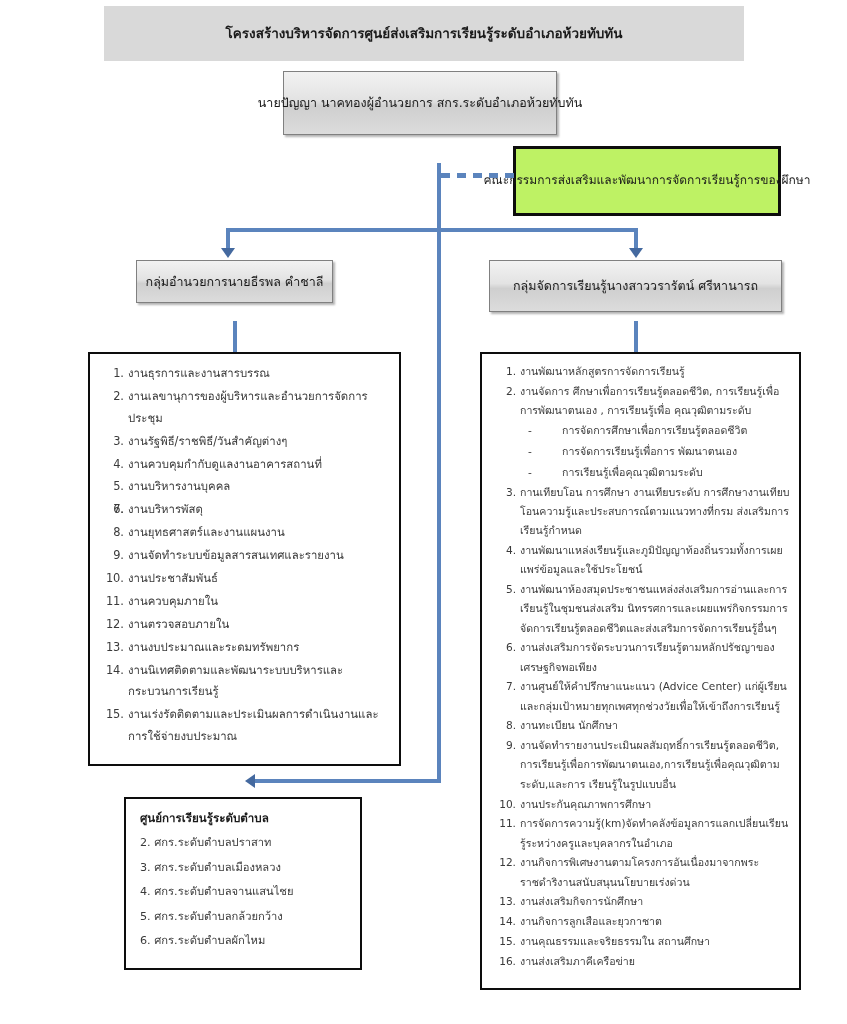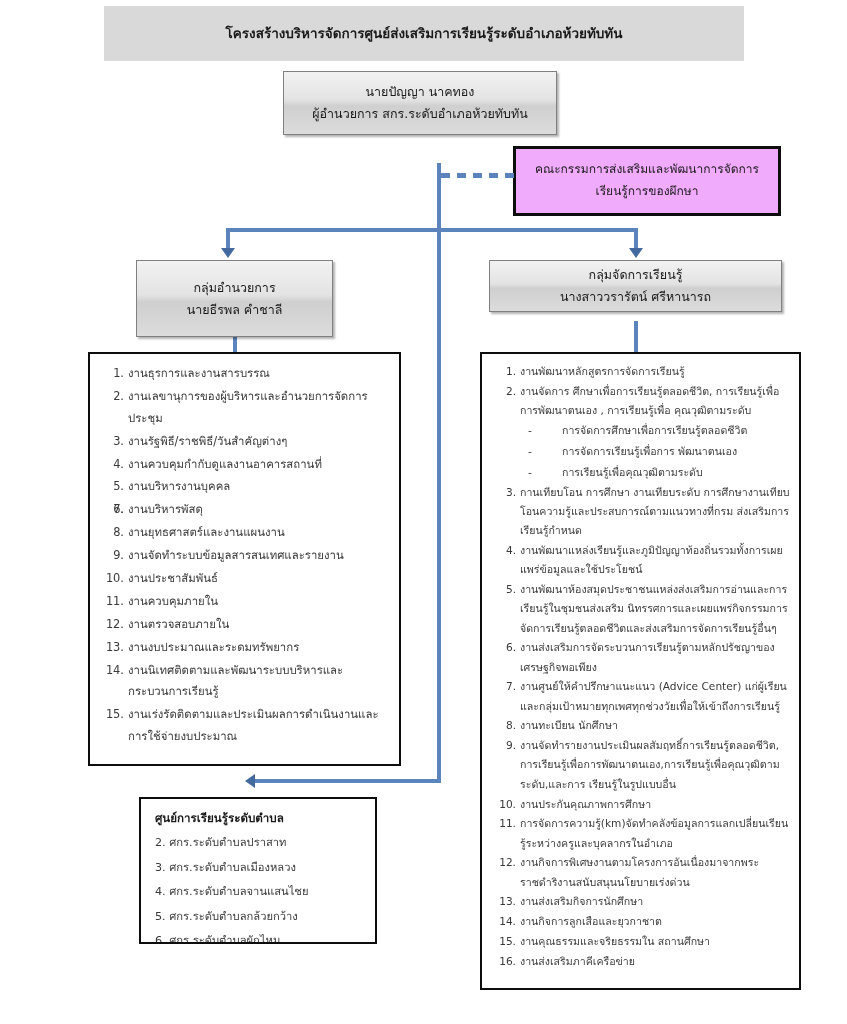--- a/index.html
+++ b/index.html
@@ -42,47 +42,47 @@
   }
 
   
   .graybox {
     position: absolute;
     box-sizing: border-box;
     border: 1px solid #808080;
     background: linear-gradient(to bottom, #f2f2f2 0%, #e3e3e3 45%, #cfcfcf 55%, #dcdcdc 100%);
     box-shadow: 2px 2px 2px rgba(0,0,0,0.30);
     display: flex;
-    flex-direction: column;
+    flex-direction: row;
     align-items: center;
     justify-content: center;
   }
   .graybox .gb-line {
     font-size: 12.5px;
     line-height: 1.75;
     color: #1a1a1a;
     white-space: nowrap;
   }
 
   #director-box { left: 283px; top: 71px; width: 274px; height: 64px; }
-  #admin-group-box { left: 136px; top: 260px; width: 197px; height: 77px; }
+  #admin-group-box { left: 136px; top: 260px; width: 197px; height: 43px; }
   #learning-group-box { left: 489px; top: 260px; width: 293px; height: 52px; }
 
   
   #committee-box {
     position: absolute;
     left: 513px;
     top: 146px;
     width: 268px;
     height: 70px;
     box-sizing: border-box;
     border: 3px solid #0d0d0d;
-    background: #f0abfc;
+    background: #bef264;
     display: flex;
-    flex-direction: column;
+    flex-direction: row;
     align-items: center;
     justify-content: center;
   }
   #committee-box .cb-line {
     font-size: 12px;
     line-height: 1.8;
     color: #1a1a1a;
     white-space: nowrap;
   }
 
@@ -121,21 +121,21 @@
   
   .listbox {
     position: absolute;
     box-sizing: border-box;
     border: 2px solid #0d0d0d;
     background: #ffffff;
     overflow: hidden;
   }
   #admin-list-box { left: 88px; top: 352px; width: 313px; height: 414px; }
   #learning-list-box { left: 480px; top: 352px; width: 321px; height: 638px; }
-  #tambon-box { left: 139px; top: 797px; width: 238px; height: 147px; }
+  #tambon-box { left: 124px; top: 797px; width: 238px; height: 173px; }
 
   ol.numbered {
     list-style: none;
     margin: 0;
     padding: 0;
   }
   ol.numbered > li {
     position: relative;
     padding-left: 38px;
     color: #3a3a3a;

